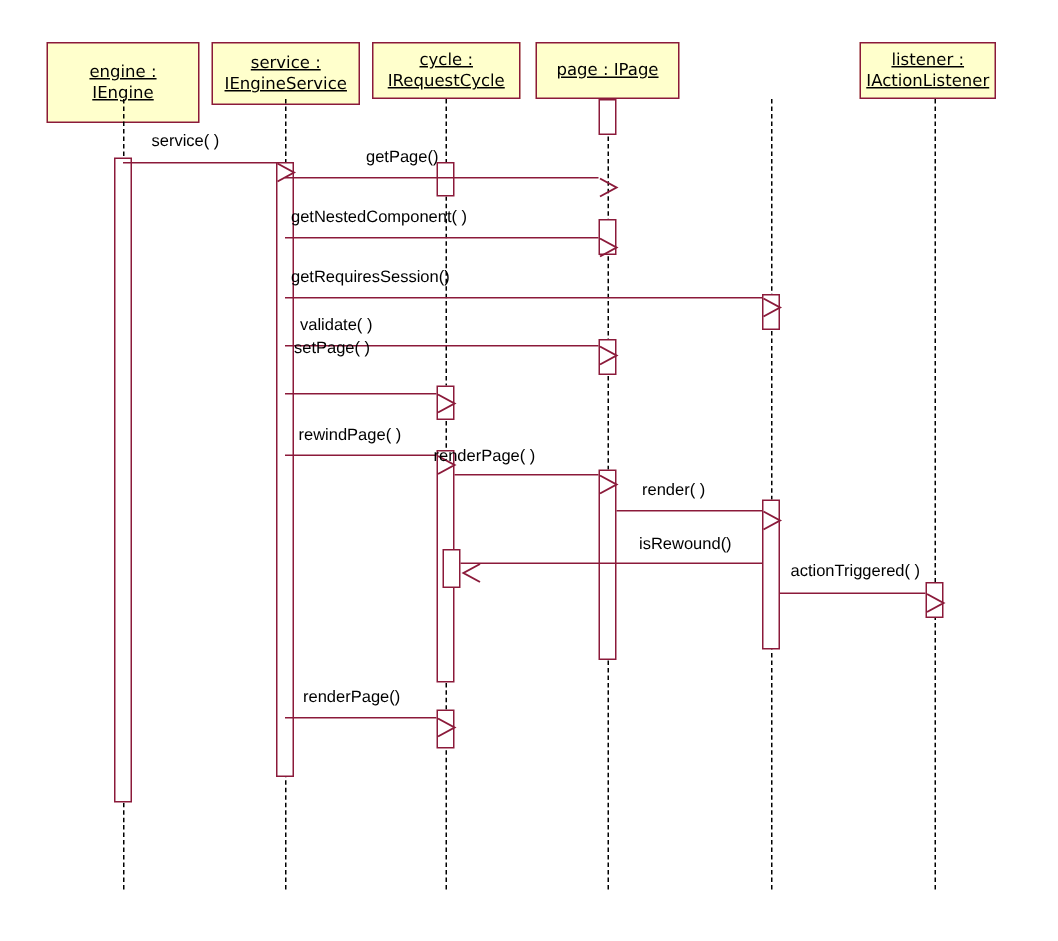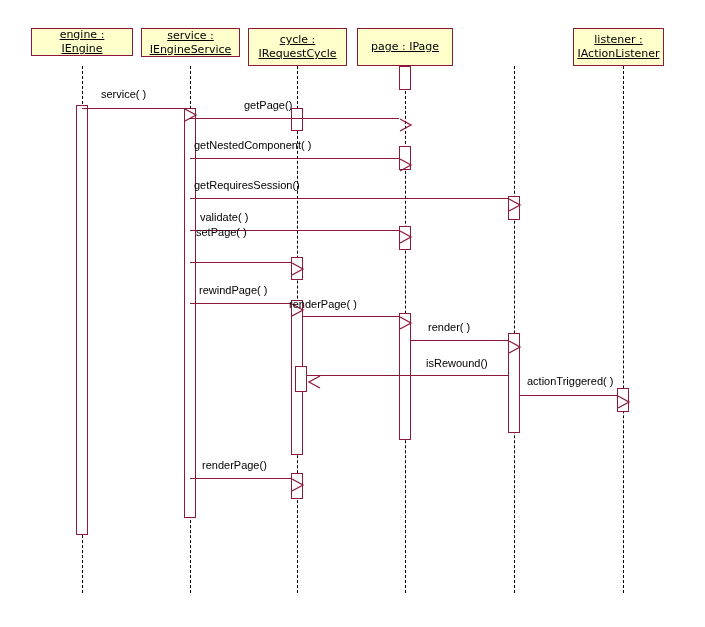--- a/index.html
+++ b/index.html
@@ -66,26 +66,26 @@
     width: 0; height: 0;
     overflow: visible;
   }
   .arrowhead svg { display: block; overflow: visible; }
 </style>
 </head>
 <body>
 
 <div id="diagram">
 
-  <div class="lifeline-box" style="left:31px; top:28px; width:102px; height:28px;">
+  <div class="lifeline-box" style="left:31px; top:28px; width:102px; height:54px;">
     <span class="ln">engine :</span>
     <span class="ln">IEngine</span>
   </div>
 
-  <div class="lifeline-box" style="left:141px; top:28px; width:99px; height:29px;">
+  <div class="lifeline-box" style="left:141px; top:28px; width:99px; height:42px;">
     <span class="ln">service :</span>
     <span class="ln">IEngineService</span>
   </div>
 
   <div class="lifeline-box" style="left:357px; top:28px; width:96px; height:38px;">
     <span class="ln">page : IPage</span>
   </div>
 
   <div class="lifeline-box" style="left:248px; top:28px; width:99px; height:38px;">
     <span class="ln">cycle :</span>

